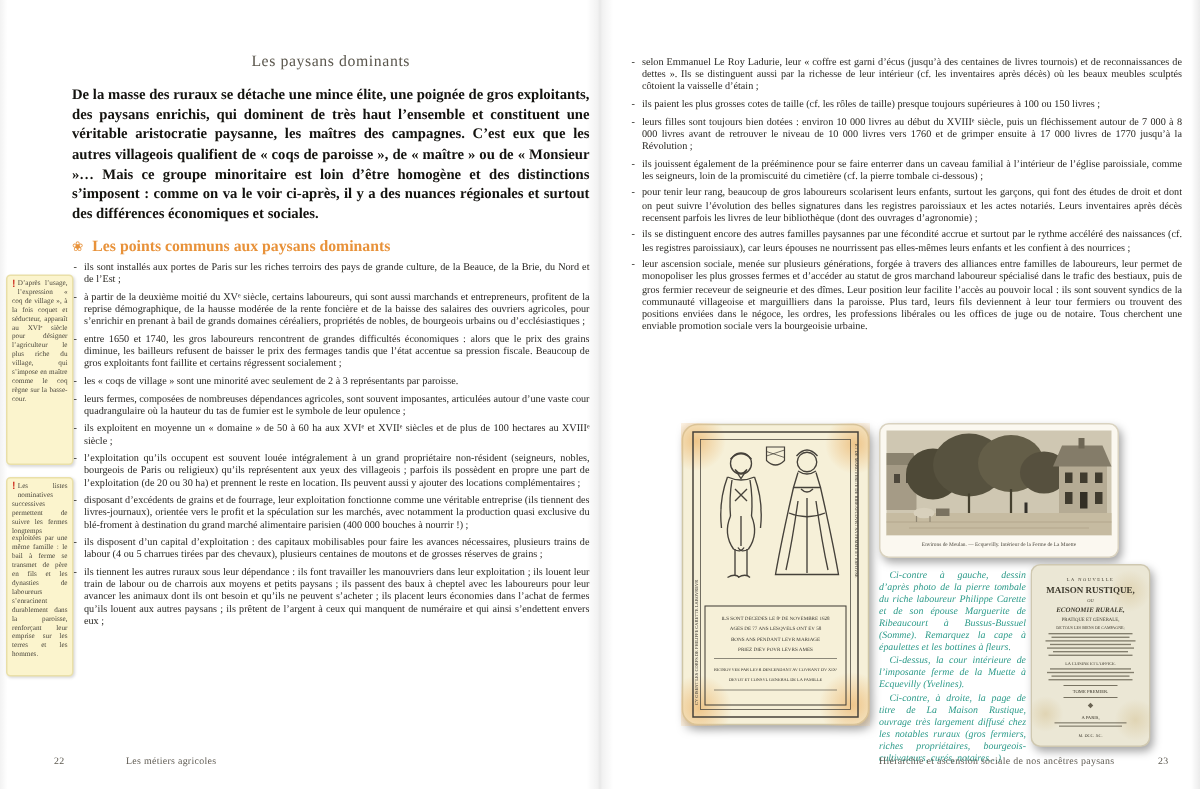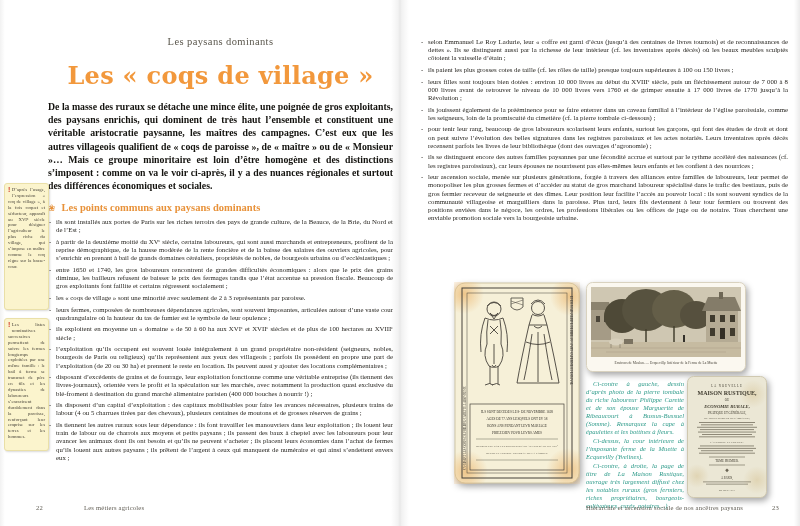--- a/index.html
+++ b/index.html
@@ -54,21 +54,20 @@
   svg text{font-family:"Liberation Serif",serif;}
 </style>
 </head>
 <body>
 
 <div id="spread">
 
   <div class="page" id="page-left">
     <div class="lp-content">
       <div class="kicker">Les paysans dominants</div>
-      <h1 class="title">Les « coqs de village »</h1>
       <p class="intro">De la masse des ruraux se détache une mince élite, une poignée de gros exploitants, des paysans enrichis, qui dominent de très haut l’ensemble et constituent une véritable aristocratie paysanne, les maîtres des campagnes. C’est eux que les autres villageois qualifient de « coqs de paroisse », de « maître » ou de « Monsieur »… Mais ce groupe minoritaire est loin d’être homogène et des distinctions s’imposent : comme on va le voir ci-après, il y a des nuances régionales et surtout des différences économiques et sociales.</p>
       <div class="sect">
         <span class="orn">❀</span><span>Les points communs aux paysans dominants</span>
       </div>
       <div class="bullets">
         <div class="bullet">ils sont installés aux portes de Paris sur les riches terroirs des pays de grande culture, de la Beauce, de la Brie, du Nord et de l’Est ;</div>
         <div class="bullet">à partir de la deuxième moitié du XVᵉ siècle, certains laboureurs, qui sont aussi marchands et entrepreneurs, profitent de la reprise démographique, de la hausse modérée de la rente foncière et de la baisse des salaires des ouvriers agricoles, pour s’enrichir en prenant à bail de grands domaines céréaliers, propriétés de nobles, de bourgeois urbains ou d’ecclésiastiques ;</div>
         <div class="bullet">entre 1650 et 1740, les gros laboureurs rencontrent de grandes difficultés économiques : alors que le prix des grains diminue, les bailleurs refusent de baisser le prix des fermages tandis que l’état accentue sa pression fiscale. Beaucoup de gros exploitants font faillite et certains régressent socialement ;</div>
         <div class="bullet">les « coqs de village » sont une minorité avec seulement de 2 à 3 représentants par paroisse.</div>
         <div class="bullet">leurs fermes, composées de nombreuses dépendances agricoles, sont souvent imposantes, articulées autour d’une vaste cour quadrangulaire où la hauteur du tas de fumier est le symbole de leur opulence ;</div>

